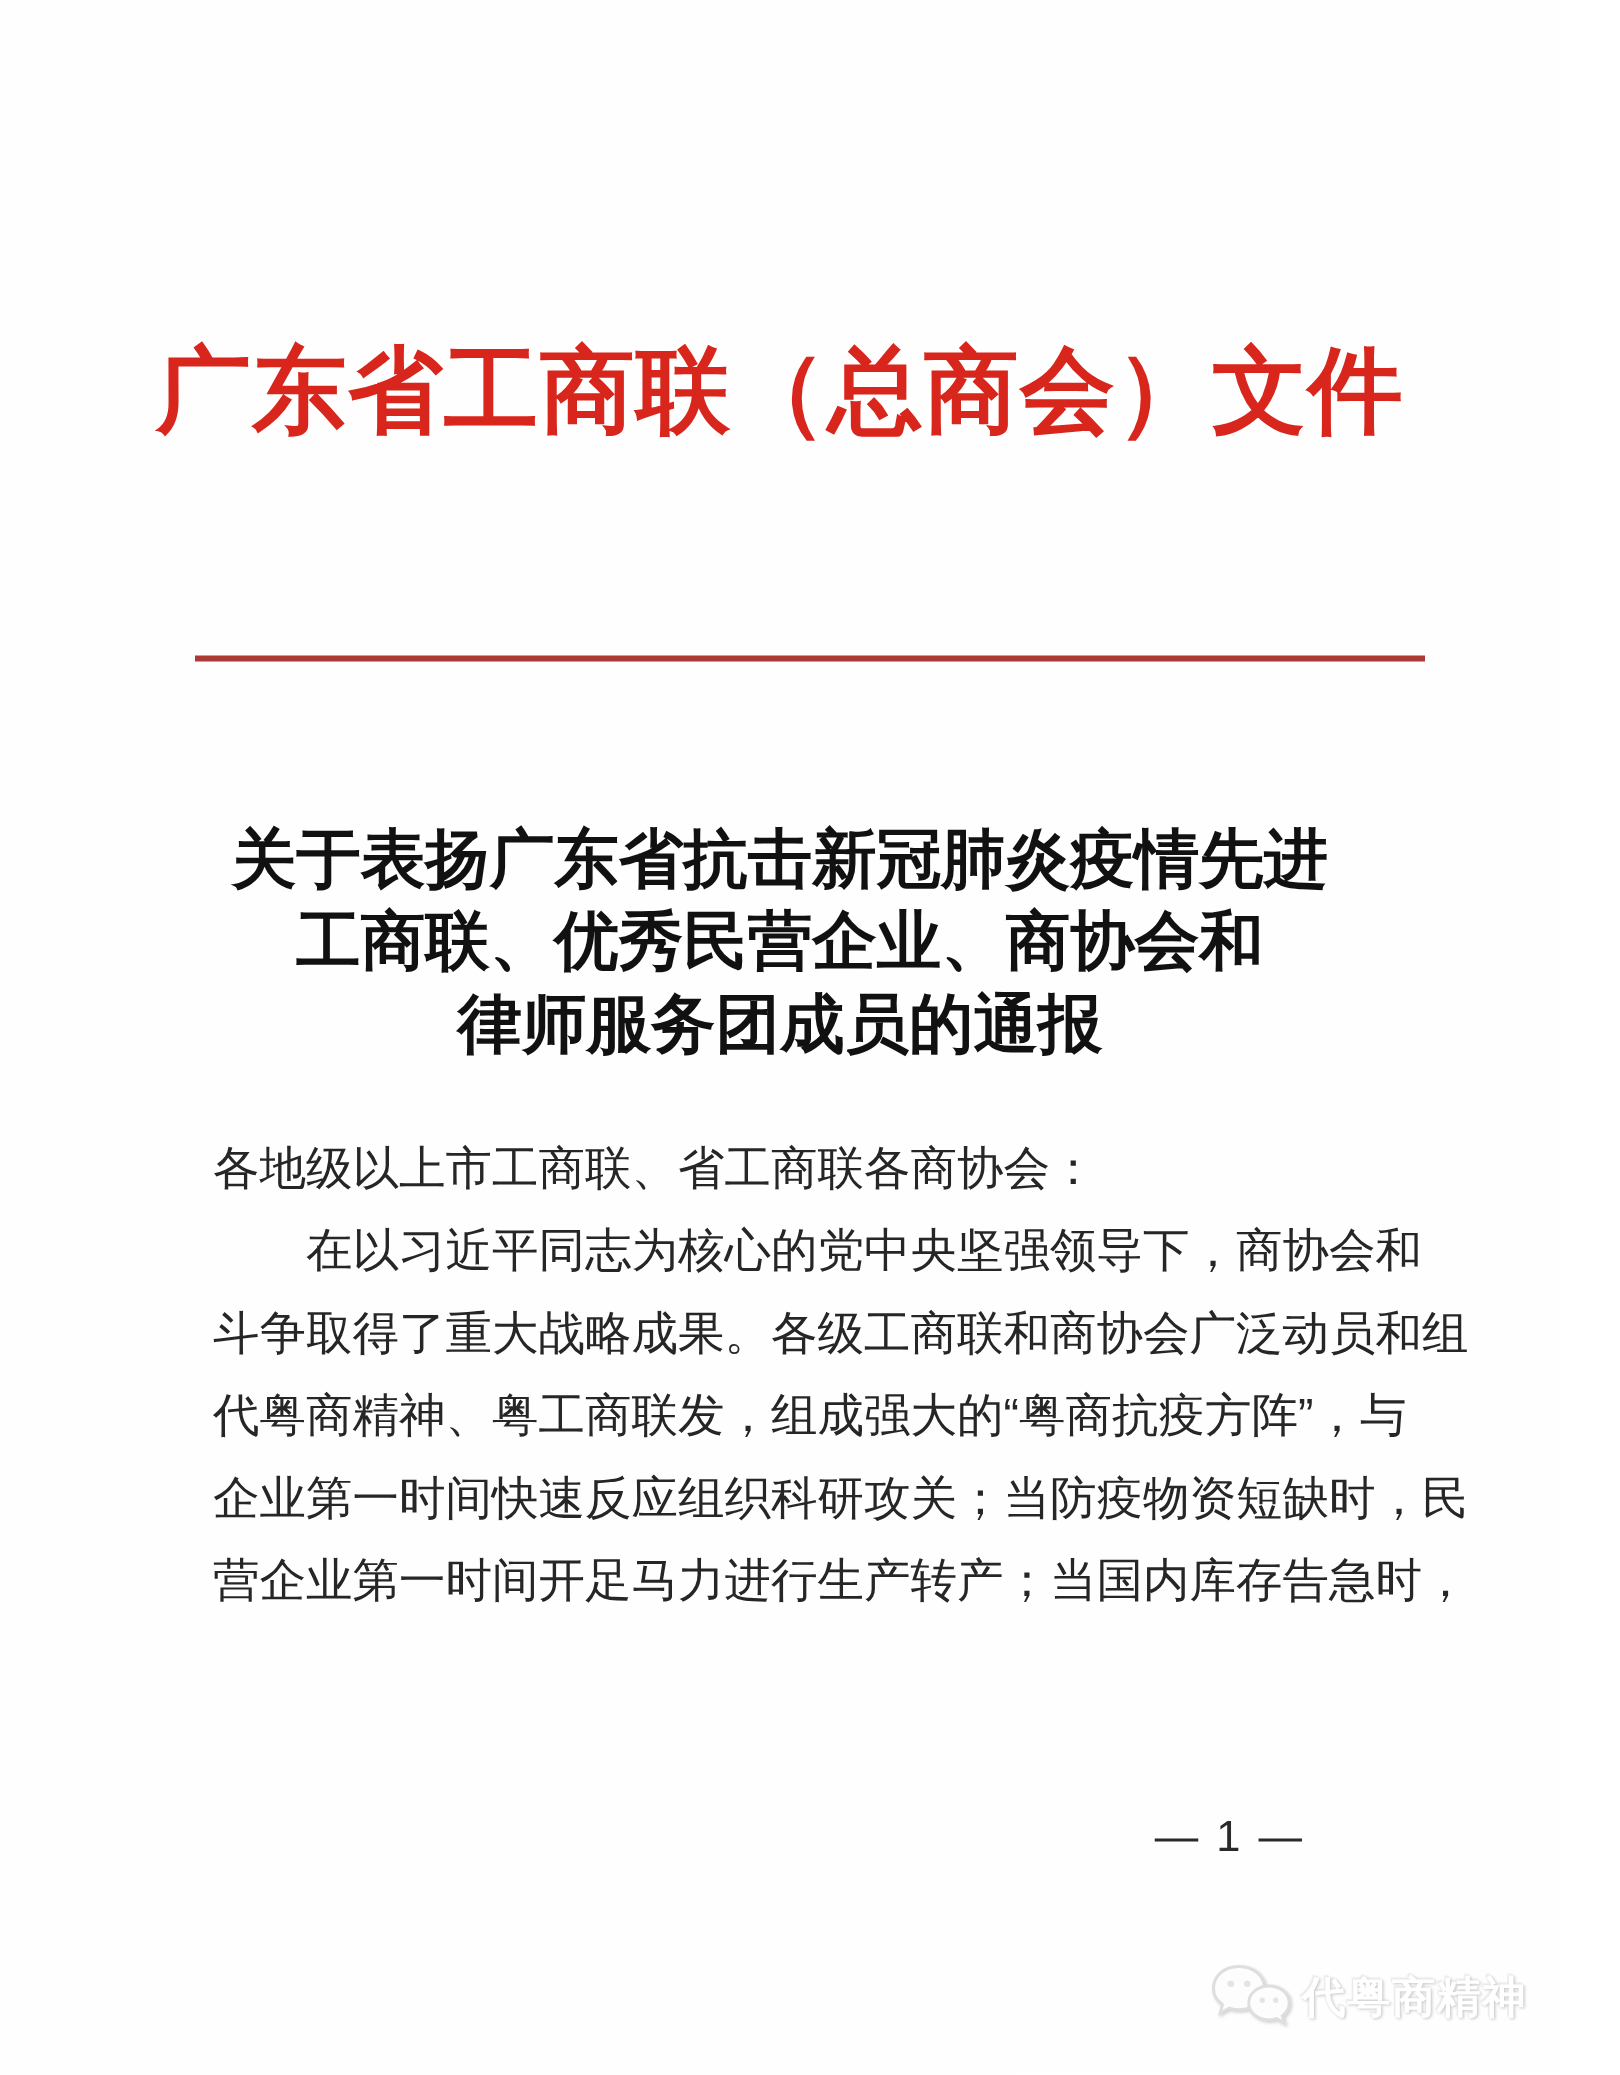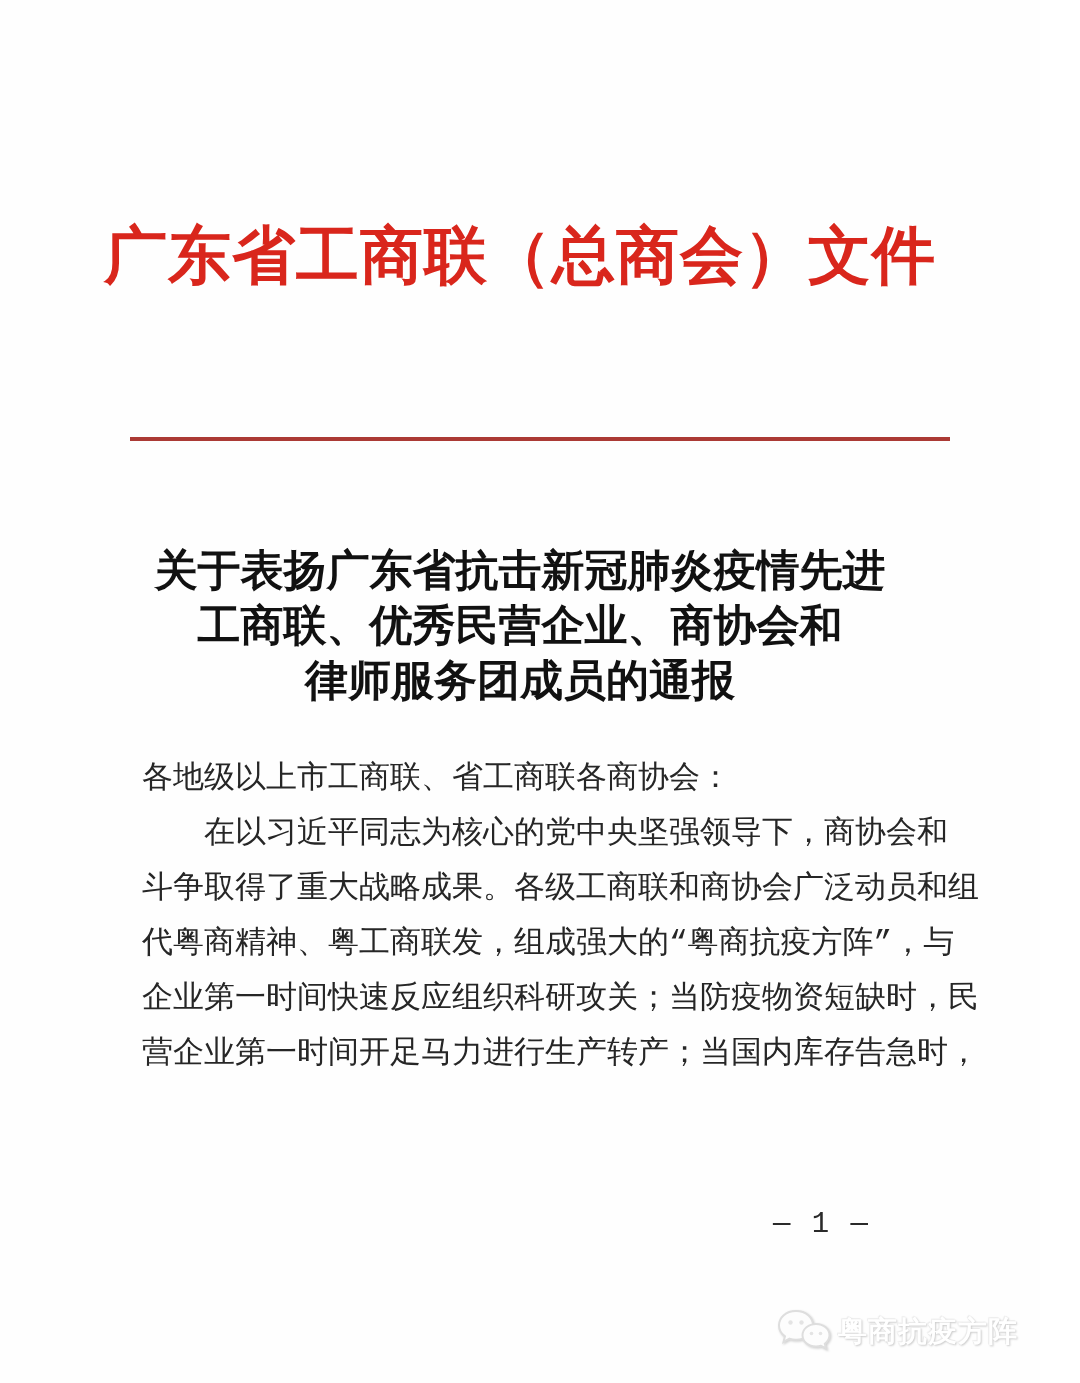--- a/index.html
+++ b/index.html
@@ -6,21 +6,21 @@
     margin: 0;
     padding: 0;
     background: #ffffff;
   }
   .page {
     position: relative;
     width: 1040px;
     height: 1383px;
     background: #fefefe;
     overflow: hidden;
-    font-family: Liberation Mono, monospace;
+    font-family: Liberation Sans, sans-serif;
   }
   .red-header {
     position: absolute;
     top: 226px;
     left: 0;
     width: 100%;
     text-align: center;
     font-size: 63px;
     line-height: 70px;
     font-weight: bold;
@@ -146,16 +146,16 @@
 
         <path d="M40 17 C32.5 17 26.5 22 26.5 28.3 C26.5 34.6 32.5 39.6 40 39.6 C41.8 39.6 43.5 39.3 45 38.8 L50 41.5 L48.8 36.9 C51.6 34.8 53.5 31.8 53.5 28.3 C53.5 22 47.5 17 40 17 Z"></path>
       </g>
 
       <circle cx="14.5" cy="15.5" r="2.2" fill="#e4e4e4"></circle>
       <circle cx="25.5" cy="15.5" r="2.2" fill="#e4e4e4"></circle>
 
       <circle cx="35.5" cy="26.5" r="1.8" fill="#e4e4e4"></circle>
       <circle cx="44.5" cy="26.5" r="1.8" fill="#e4e4e4"></circle>
     </svg>
-    <span class="watermark-text">粤商抗疫方阵</span>
+    <span class="watermark-text">代粤商精神</span>
   </div>
 
 </div>
 
 </body></html>

